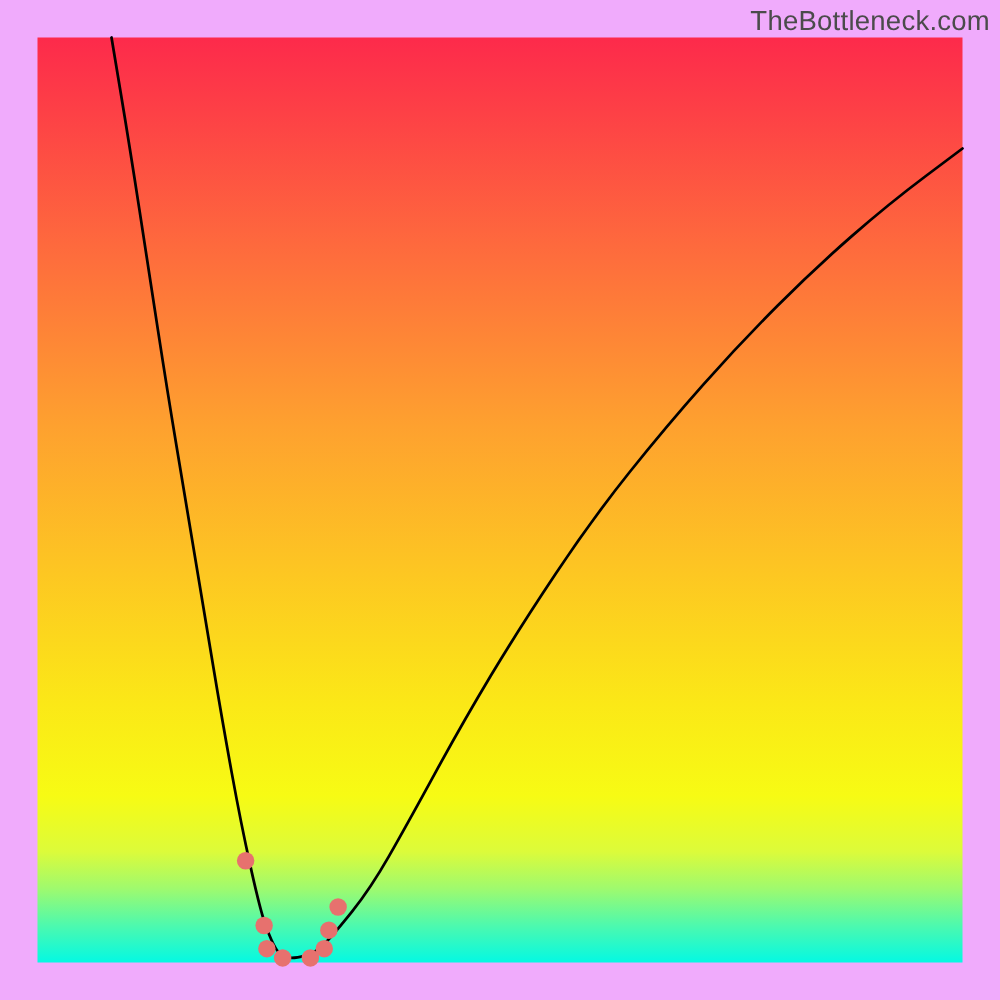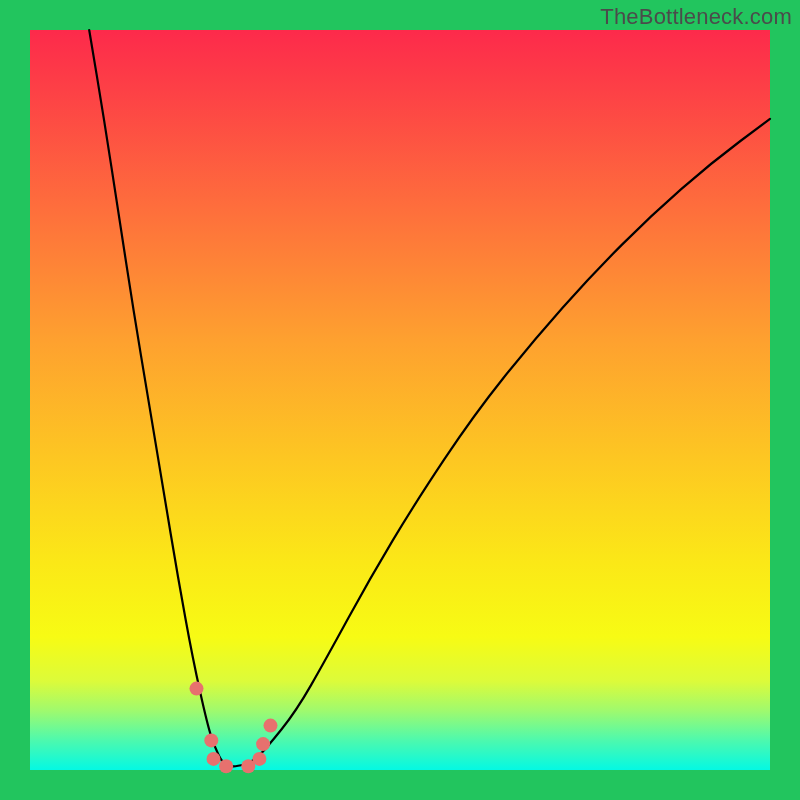--- a/index.html
+++ b/index.html
@@ -9,21 +9,21 @@
     height: 800px;
     overflow: hidden;
     background: #000;
     font-family: Arial, Helvetica, sans-serif;
   }
   .frame {
     position: absolute;
     left: 0; top: 0;
     width: 800px;
     height: 800px;
-    background: #22c55e;
+    background: #f0abfc;
   }
   .plot {
     position: absolute;
     left: 30px;
     top: 30px;
     width: 740px;
     height: 740px;
     
     background: linear-gradient(
       to bottom,

